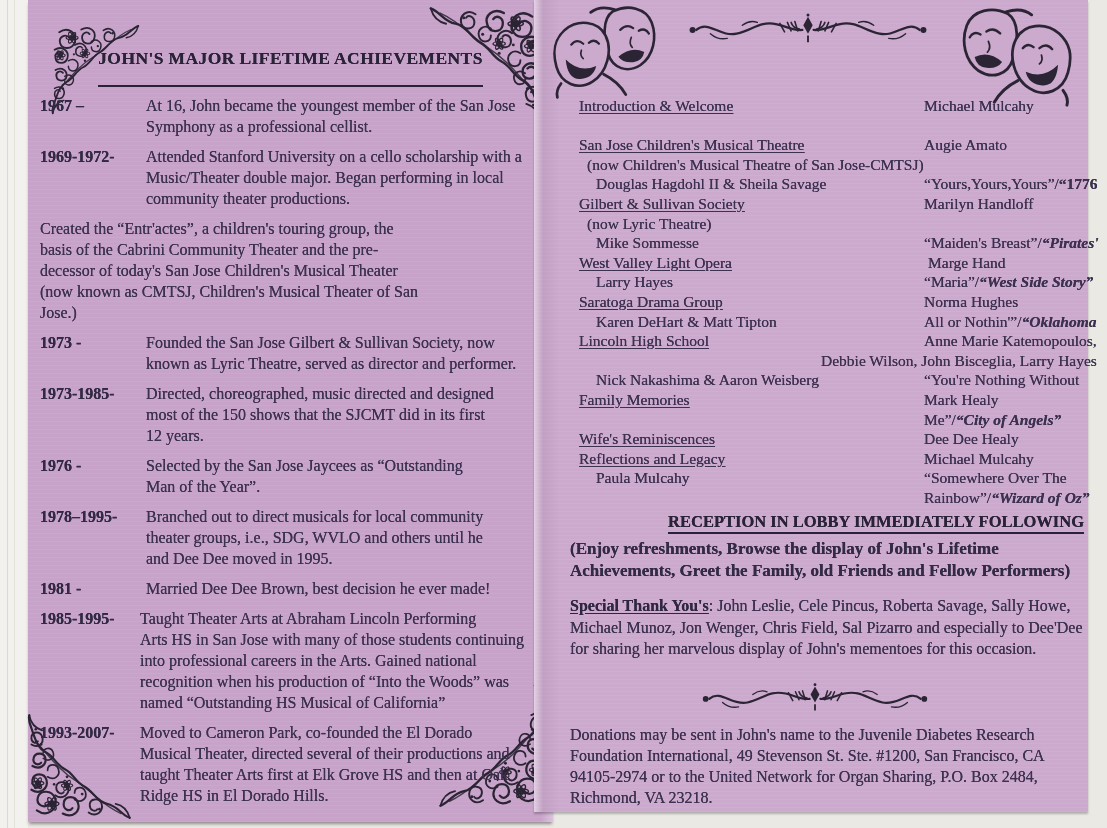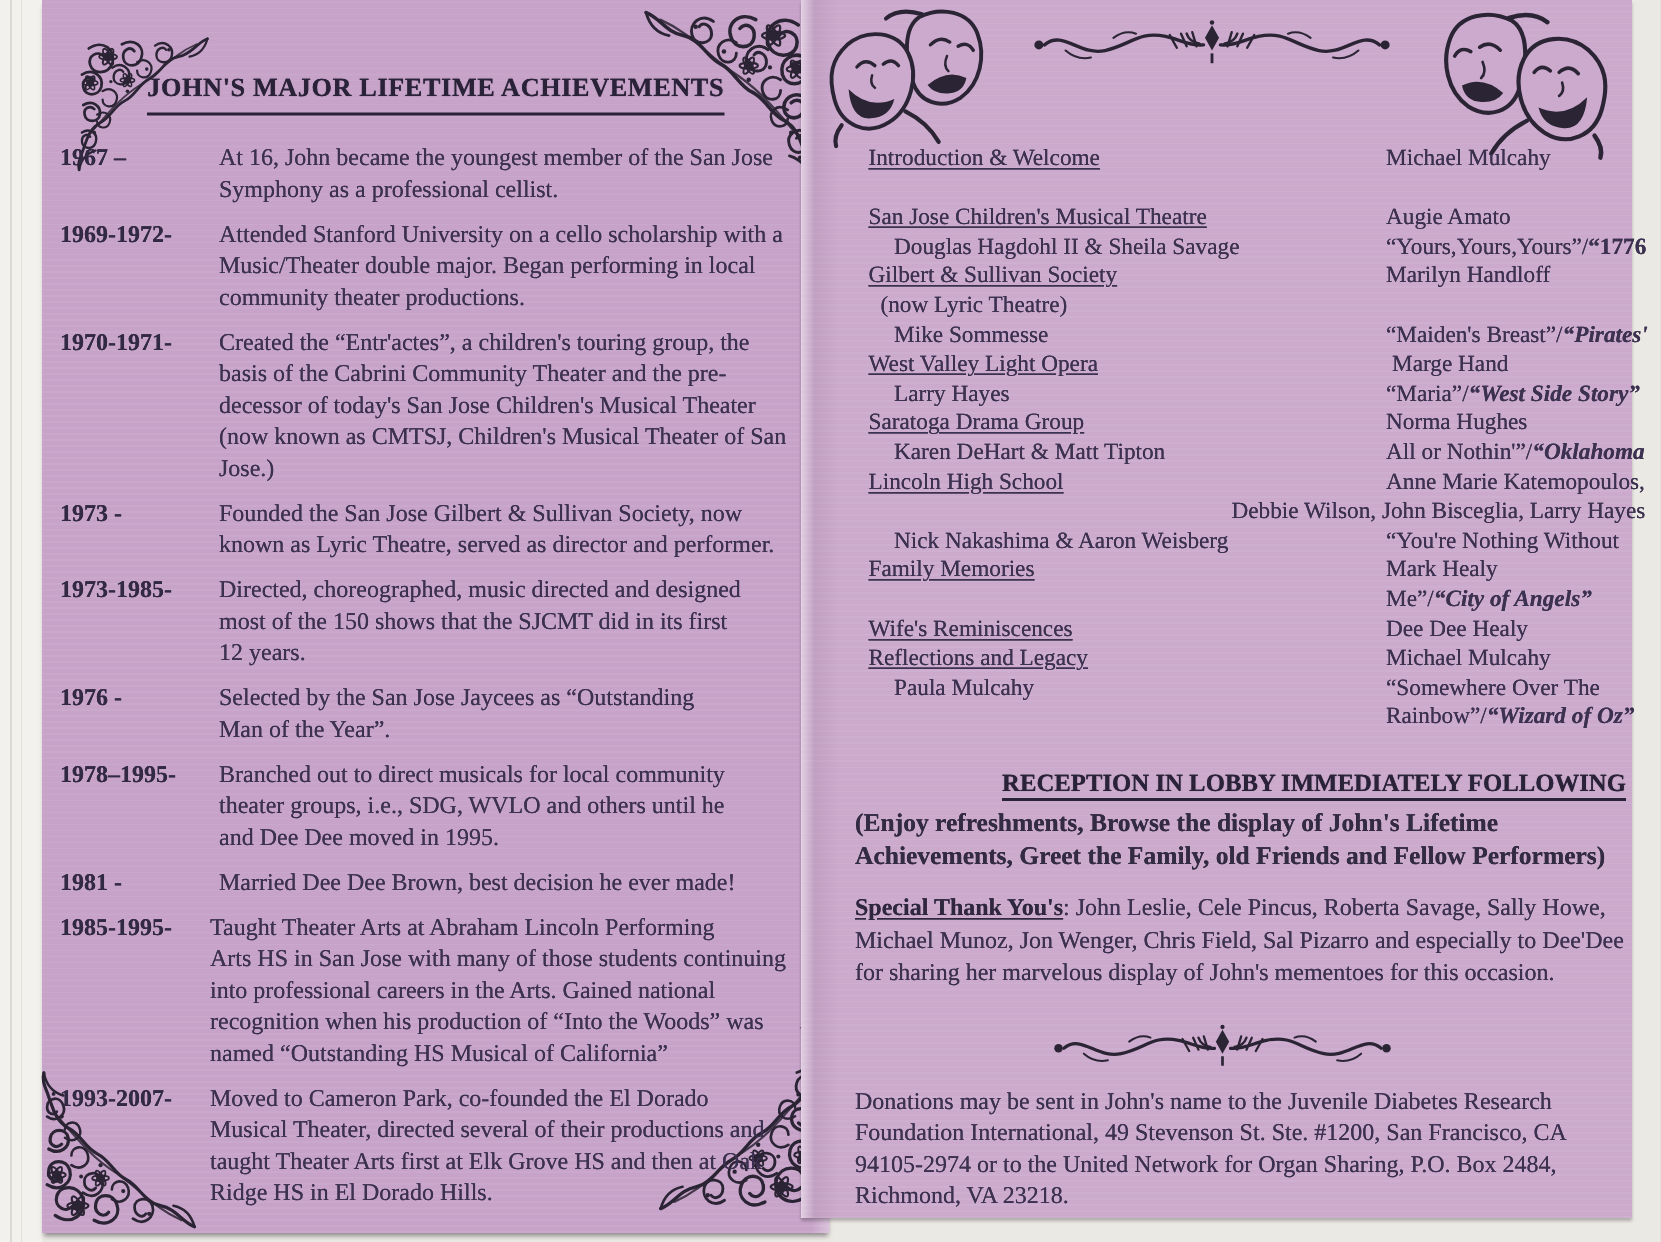--- a/index.html
+++ b/index.html
@@ -14,21 +14,21 @@
     background-image:repeating-linear-gradient(0deg,rgba(255,255,255,.06) 0,rgba(255,255,255,.06) 1px,rgba(0,0,0,0) 1px,rgba(0,0,0,0) 4px);}
   .page-left{left:28px;width:525px;height:822px;box-shadow:0 3px 3px -1px rgba(60,50,60,.5);}
   .page-left::after{content:"";position:absolute;right:0;top:0;width:12px;height:100%;
     background:linear-gradient(90deg,rgba(0,0,0,0),rgba(255,255,255,.35));}
   .page-right{left:534px;width:554px;height:812px;background-color:#cbaacd;box-shadow:0 2px 2px rgba(0,0,0,.25);}
   .page-right::before{content:"";position:absolute;left:0;top:0;width:26px;height:100%;
     background:linear-gradient(90deg,rgba(255,255,255,.45),rgba(120,85,120,.12) 9px,rgba(0,0,0,0) 100%);}
   
   .lp-title{position:absolute;top:48px;left:0;width:100%;text-align:center;}
   .lp-title span{display:inline-block;font-weight:bold;font-size:17.5px;letter-spacing:.4px;color:#2a2238;
-    border-bottom:2.5px solid #2a2238;padding-bottom:6px;text-shadow:0 0 .5px #2a2238;}
+    border-bottom:2.5px solid #2a2238;padding-bottom:16px;text-shadow:0 0 .5px #2a2238;}
   .timeline{position:absolute;top:95px;left:12px;right:8px;}
   .tl-entry{display:flex;margin-bottom:9px;}
   .tl-years{flex:0 0 106px;font-weight:bold;font-size:16px;line-height:21px;color:#322944;white-space:pre;text-shadow:0 0 .4px #322944;}
   .tl-text{font-size:16px;line-height:21px;white-space:pre-line;text-shadow:0 0 .3px #3c3150;}
   .tl-entry:nth-child(-n+8) .tl-text{margin-left:0;}
   .tl-entry .tl-text{margin-left:14px;}
   .tl-entry:nth-child(9) .tl-text,.tl-entry:nth-child(10) .tl-text{margin-left:-6px;}
   
   .orn{position:absolute;}
   .orn svg{display:block;width:100%;height:100%;}
@@ -169,21 +169,20 @@
           <div class="tl-text">At 16, John became the youngest member of the San Jose
 Symphony as a professional cellist.</div>
         </div>
       <div class="tl-entry">
           <div class="tl-years">1969-1972-</div>
           <div class="tl-text">Attended Stanford University on a cello scholarship with a
 Music/Theater double major. Began performing in local
 community theater productions.</div>
         </div>
       <div class="tl-entry">
-          <div class="tl-years">1970-1971-</div>
           <div class="tl-text">Created  the “Entr'actes”, a children's touring group, the
 basis of the Cabrini Community Theater and the pre-
 decessor of today's San Jose Children's Musical Theater
 (now known as CMTSJ, Children's Musical Theater of San
 Jose.)</div>
         </div>
       <div class="tl-entry">
           <div class="tl-years">1973 -</div>
           <div class="tl-text">Founded the San Jose Gilbert &amp; Sullivan Society, now
 known as Lyric Theatre, served as director and performer.</div>
@@ -243,20 +242,21 @@
     <div class="orn" style="left:152px;top:12px;width:244px;height:34px">
         <svg viewBox="0 0 260 36">
           <use href="#flour"></use>
         </svg>
       </div>
 
     <div class="program">
       <div class="prog-row"><span class="prog-left u">Introduction &amp; Welcome</span><span class="prog-right">Michael Mulcahy</span></div>
       <div class="prog-row"></div>
       <div class="prog-row"><span class="prog-left u">San Jose Children's Musical Theatre</span><span class="prog-right">Augie Amato</span></div>
+      <div class="prog-row"><span class="prog-left in1">(now Children's Musical Theatre of San Jose-CMTSJ)</span></div>
       <div class="prog-row"><span class="prog-left in2">Douglas Hagdohl II &amp; Sheila Savage</span><span class="prog-right"><span>“Yours,Yours,Yours”/</span><b class="show-bold">“1776</b></span></div>
       <div class="prog-row"><span class="prog-left u">Gilbert &amp; Sullivan Society</span><span class="prog-right">Marilyn Handloff</span></div>
       <div class="prog-row"><span class="prog-left in1">(now Lyric Theatre)</span></div>
       <div class="prog-row"><span class="prog-left in2">Mike Sommesse</span><span class="prog-right"><span>“Maiden's Breast”/</span><i class="show-title">“Pirates'</i></span></div>
       <div class="prog-row"><span class="prog-left u">West Valley Light Opera</span><span class="prog-right" style="left:349px">Marge Hand</span></div>
       <div class="prog-row"><span class="prog-left in2">Larry Hayes</span><span class="prog-right"><span>“Maria”/</span><i class="show-title">“West Side Story”</i></span></div>
       <div class="prog-row"><span class="prog-left u">Saratoga Drama Group</span><span class="prog-right">Norma Hughes</span></div>
       <div class="prog-row"><span class="prog-left in2">Karen DeHart &amp; Matt Tipton</span><span class="prog-right"><span>All or Nothin'”/</span><i class="show-title">“Oklahoma</i></span></div>
       <div class="prog-row"><span class="prog-left u">Lincoln High School</span><span class="prog-right">Anne Marie Katemopoulos,</span></div>
       <div class="prog-row"><span class="prog-cont">Debbie Wilson, John Bisceglia, Larry Hayes</span></div>

